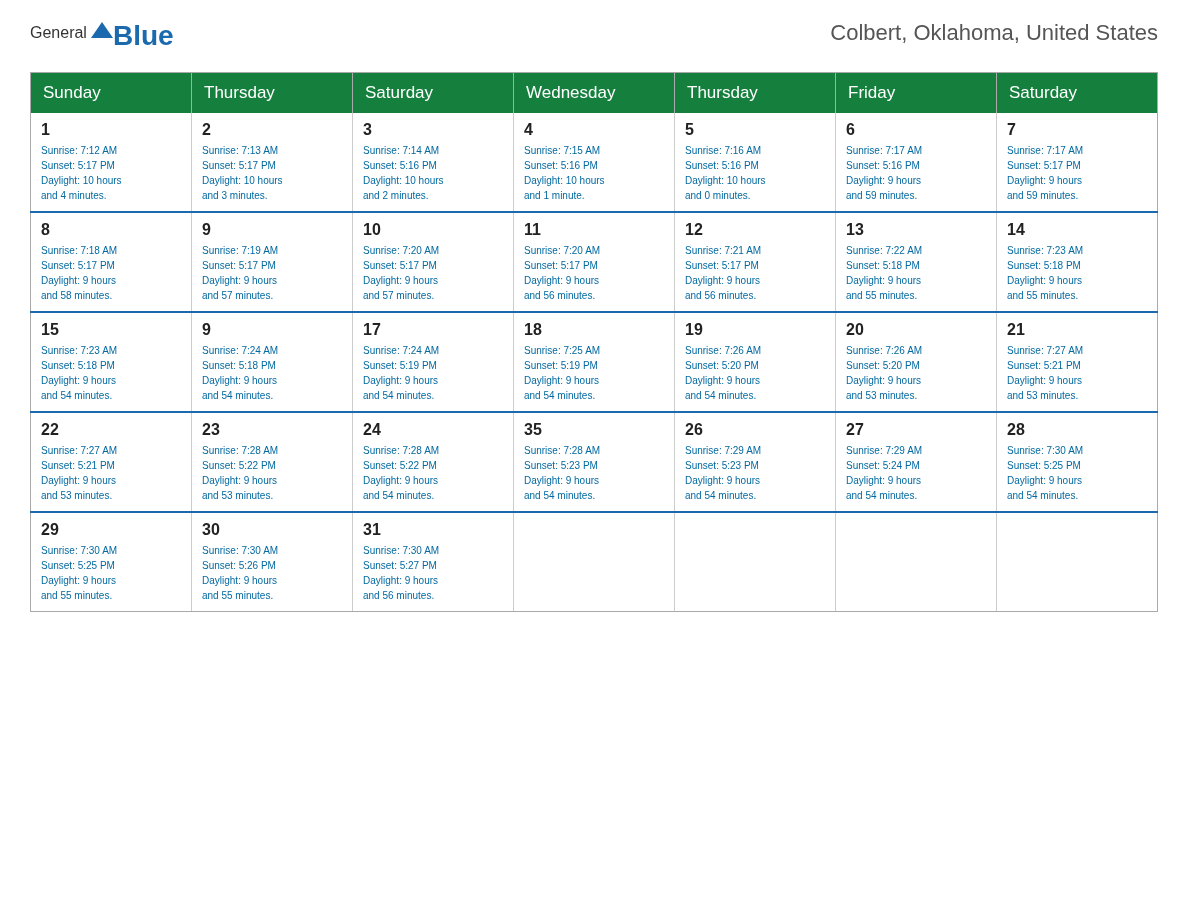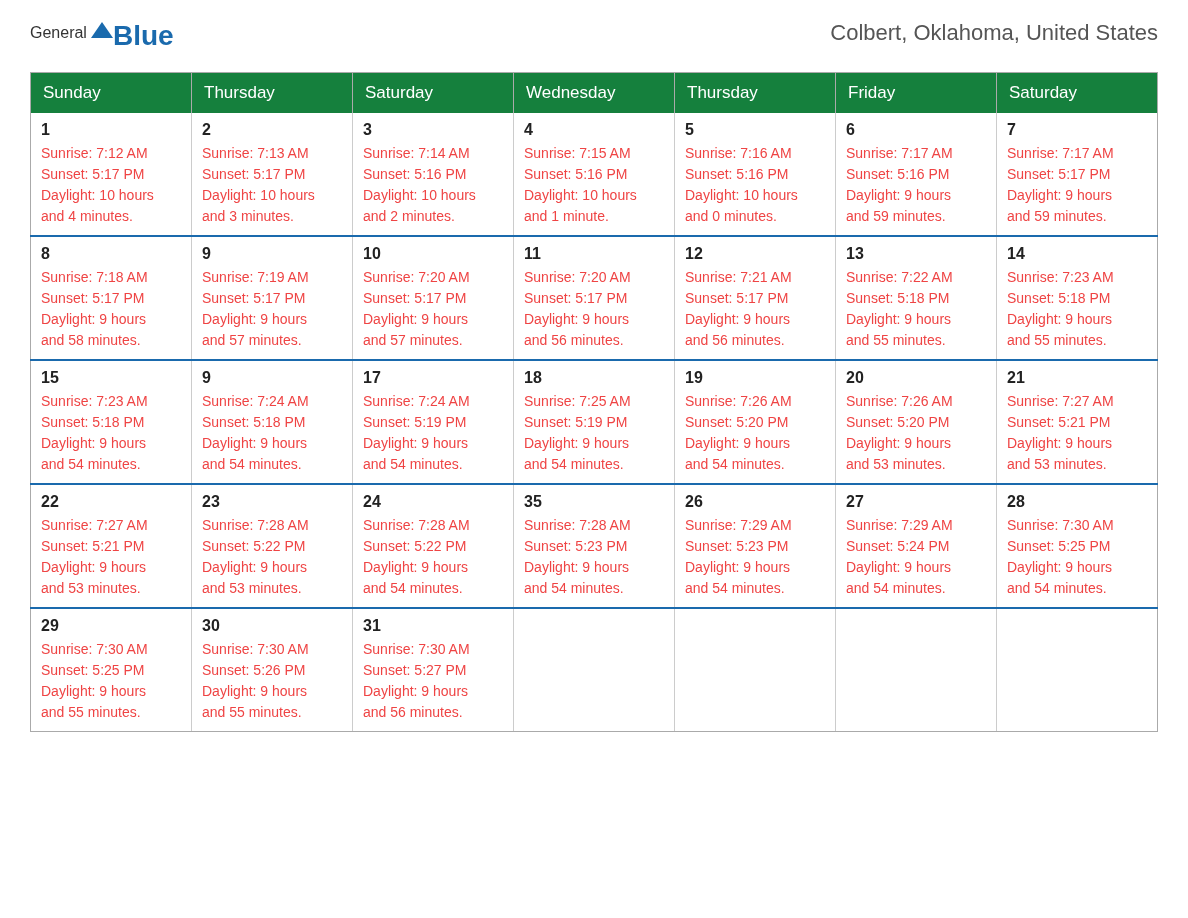--- a/index.html
+++ b/index.html
@@ -72,23 +72,23 @@
       border-radius: 21px;
     }
     .day-number {
       font-size: 16px;
       font-weight: bold;
       color: #222;
       display: block;
       margin-bottom: 4px;
     }
     .day-info {
-      font-size: 14px;
+      font-size: 10px;
       line-height: 1.5;
-      color: #ef4444;
+      color: #0369a1;
     }
     .empty-cell {
       background: #fff;
     }
     .logo-line1 {
       display: flex;
       align-items: center;
     }
     .logo-line2 {
       color: #1a6aad;

